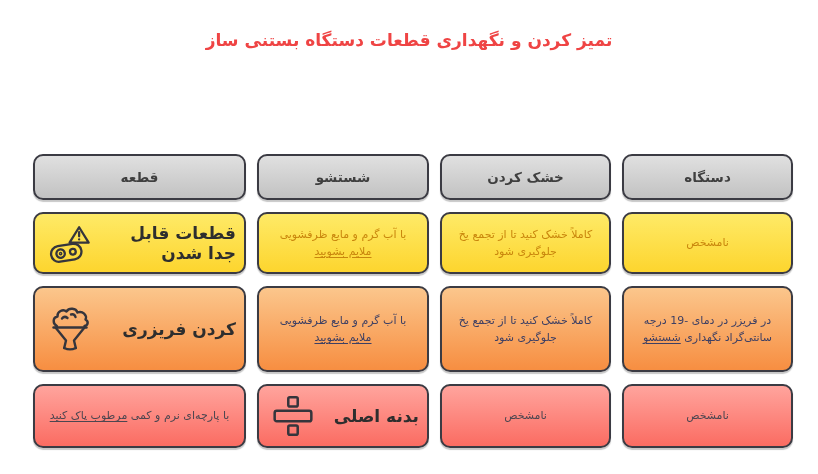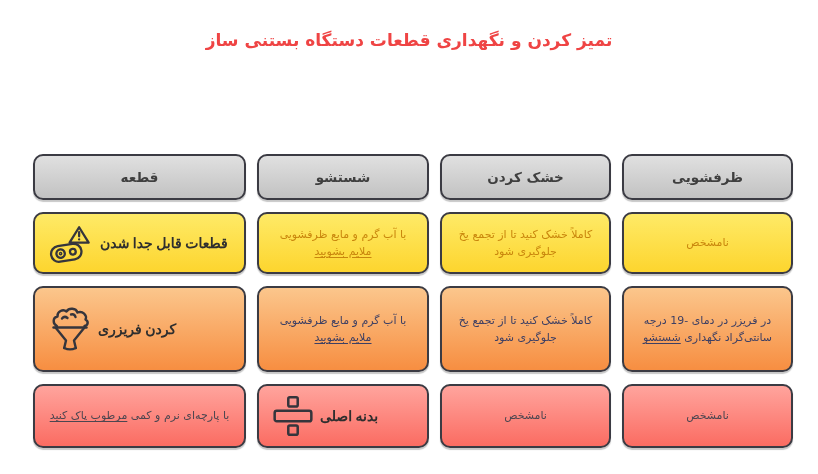--- a/index.html
+++ b/index.html
@@ -63,26 +63,25 @@
   .ul { text-decoration: underline; text-underline-offset: 2px; text-align: center; }
   .ul:empty { display: none; }
 
   .part {
     justify-content: flex-start;
     padding: 0 8px 0 13px;
     gap: 6px;
   }
   .part .plabel {
     flex: 1;
-    text-align: left;
+    text-align: right;
     direction: rtl;
     font-weight: bold;
-    font-size: 14px;
+    font-size: 17px;
     color: #2e2e2e;
-    font-family: Liberation Serif, serif;
   }
   .icon-wrap { flex: 0 0 auto; display: flex; align-items: center; }
   .icon-wrap svg { display: block; }
   .ico { stroke: #35353c; fill: none; stroke-width: 2.4; stroke-linecap: round; stroke-linejoin: round; }
 </style>
 </head>
 <body>
 
 <div class="page">
 
@@ -93,21 +92,21 @@
     <div class="box header">
       <span>قطعه</span>
     </div>
     <div class="box header">
       <span>شستشو</span>
     </div>
     <div class="box header">
       <span>خشک کردن</span>
     </div>
     <div class="box header">
-      <span>ظرفشویی</span>
+      <span>دستگاه</span>
     </div>
 
     <div class="box part r1">
       <span class="icon-wrap">
         <svg width="46" height="42" viewBox="0 0 48 44">
           <g class="ico">
             <path d="M32.5 5.5 L42.5 21.5 L22.5 21.5 Z"></path>
             <line x1="32.5" y1="10.5" x2="32.5" y2="15"></line>
             <line x1="32.5" y1="18.2" x2="32.5" y2="18.3"></line>
             <g transform="rotate(-9 19 32)">

